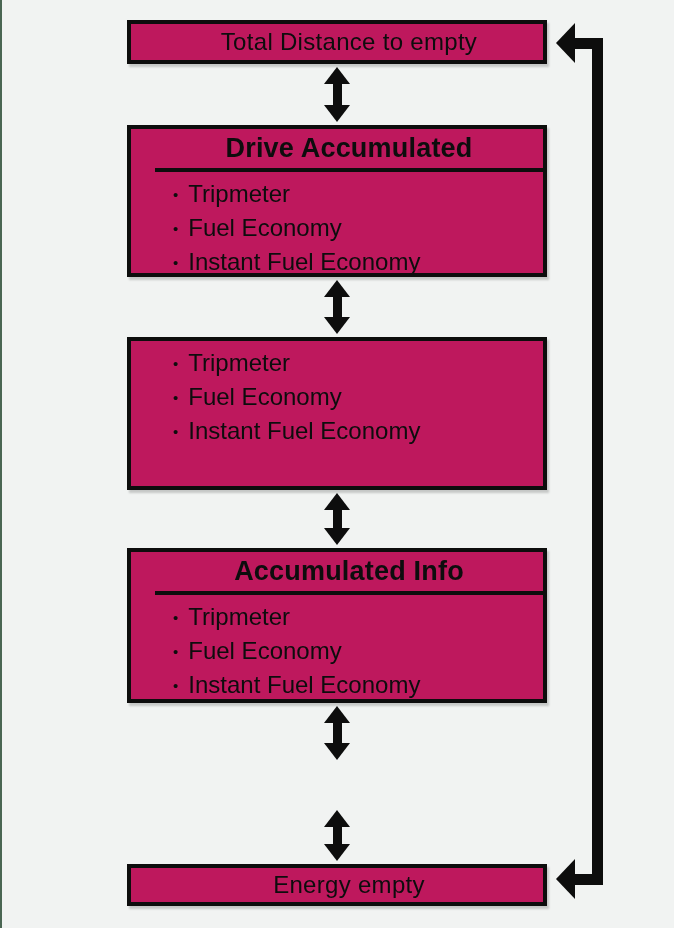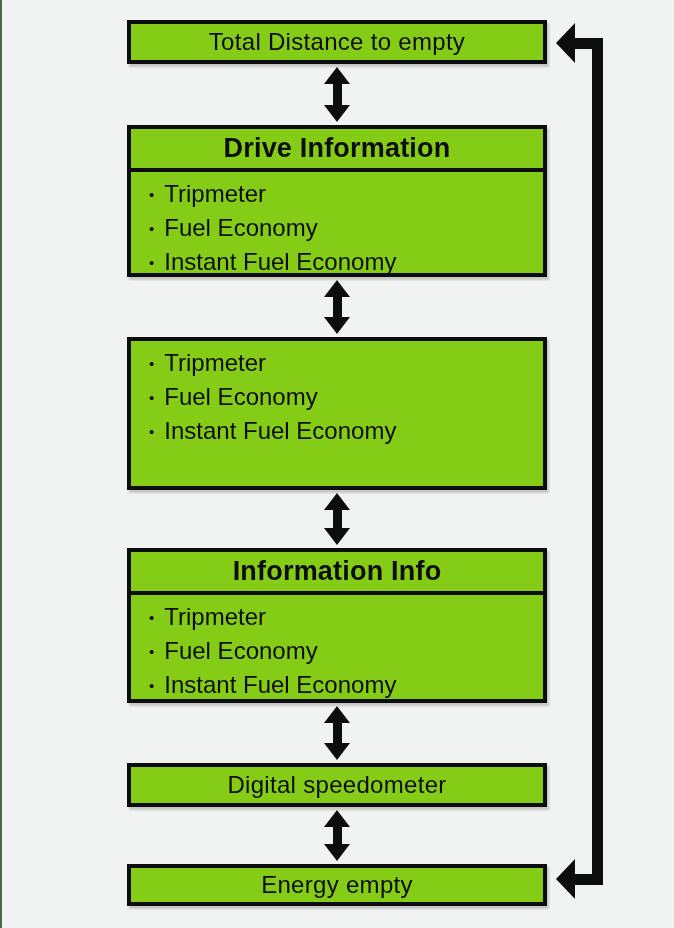--- a/index.html
+++ b/index.html
@@ -5,22 +5,23 @@
   html,body { margin:0; padding:0; background:#f1f3f2; }
   .canvas {
     position:relative; width:674px; height:928px; overflow:hidden;
     background:#f1f3f2; color:#0d0d0d;
     font-family:"Liberation Sans","DejaVu Sans",sans-serif;
   }
   .left-edge { position:absolute; left:0; top:0; width:2px; height:928px; background:#4a6653; }
 
   .node {
     position:absolute; left:127px; width:420px; box-sizing:border-box;
-    background:#84cc16; border:4px solid #0d0d0d;
+    background:#be185d; border:4px solid #0d0d0d;
     box-shadow:2px 3px 2px rgba(0,0,0,0.18);
+    padding-left:24px;
   }
   .node.simple { display:flex; align-items:center; justify-content:center; }
   .node-title { font-size:24px; letter-spacing:0.3px; white-space:nowrap; }
   .node-header {
     height:39px; border-bottom:4px solid #0d0d0d;
     display:flex; align-items:center; justify-content:center;
     font-weight:bold; font-size:27px; letter-spacing:0.2px;
   }
   .node-list { list-style:none; margin:0; padding:5px 0 0 14px; }
   .node-list li { display:flex; align-items:center; height:34px; font-size:24px; white-space:nowrap; }
@@ -70,21 +71,21 @@
   </section>
 
   <div class="varrow" id="a1">
     <div class="tri up"></div>
     <div class="shaft"></div>
     <div class="tri down"></div>
   </div>
 
   <section class="node detailed" id="n1">
     <header class="node-header">
-      <span>Drive Information</span>
+      <span>Drive Accumulated</span>
     </header>
     <ul class="node-list">
       <li>
         <span class="bullet">•</span>
         <span>Tripmeter</span>
       </li>
       <li>
         <span class="bullet">•</span>
         <span>Fuel Economy</span>
       </li>
@@ -119,21 +120,21 @@
   </section>
 
   <div class="varrow" id="a3">
     <div class="tri up"></div>
     <div class="shaft"></div>
     <div class="tri down"></div>
   </div>
 
   <section class="node detailed" id="n3">
     <header class="node-header">
-      <span>Information Info</span>
+      <span>Accumulated Info</span>
     </header>
     <ul class="node-list">
       <li>
         <span class="bullet">•</span>
         <span>Tripmeter</span>
       </li>
       <li>
         <span class="bullet">•</span>
         <span>Fuel Economy</span>
       </li>
@@ -143,23 +144,20 @@
       </li>
     </ul>
   </section>
 
   <div class="varrow" id="a4">
     <div class="tri up"></div>
     <div class="shaft"></div>
     <div class="tri down"></div>
   </div>
 
-  <section class="node simple" id="n4">
-    <div class="node-title">Digital speedometer</div>
-  </section>
 
   <div class="varrow" id="a5">
     <div class="tri up"></div>
     <div class="shaft"></div>
     <div class="tri down"></div>
   </div>
 
   <section class="node simple" id="n5">
     <div class="node-title">Energy empty</div>
   </section>

